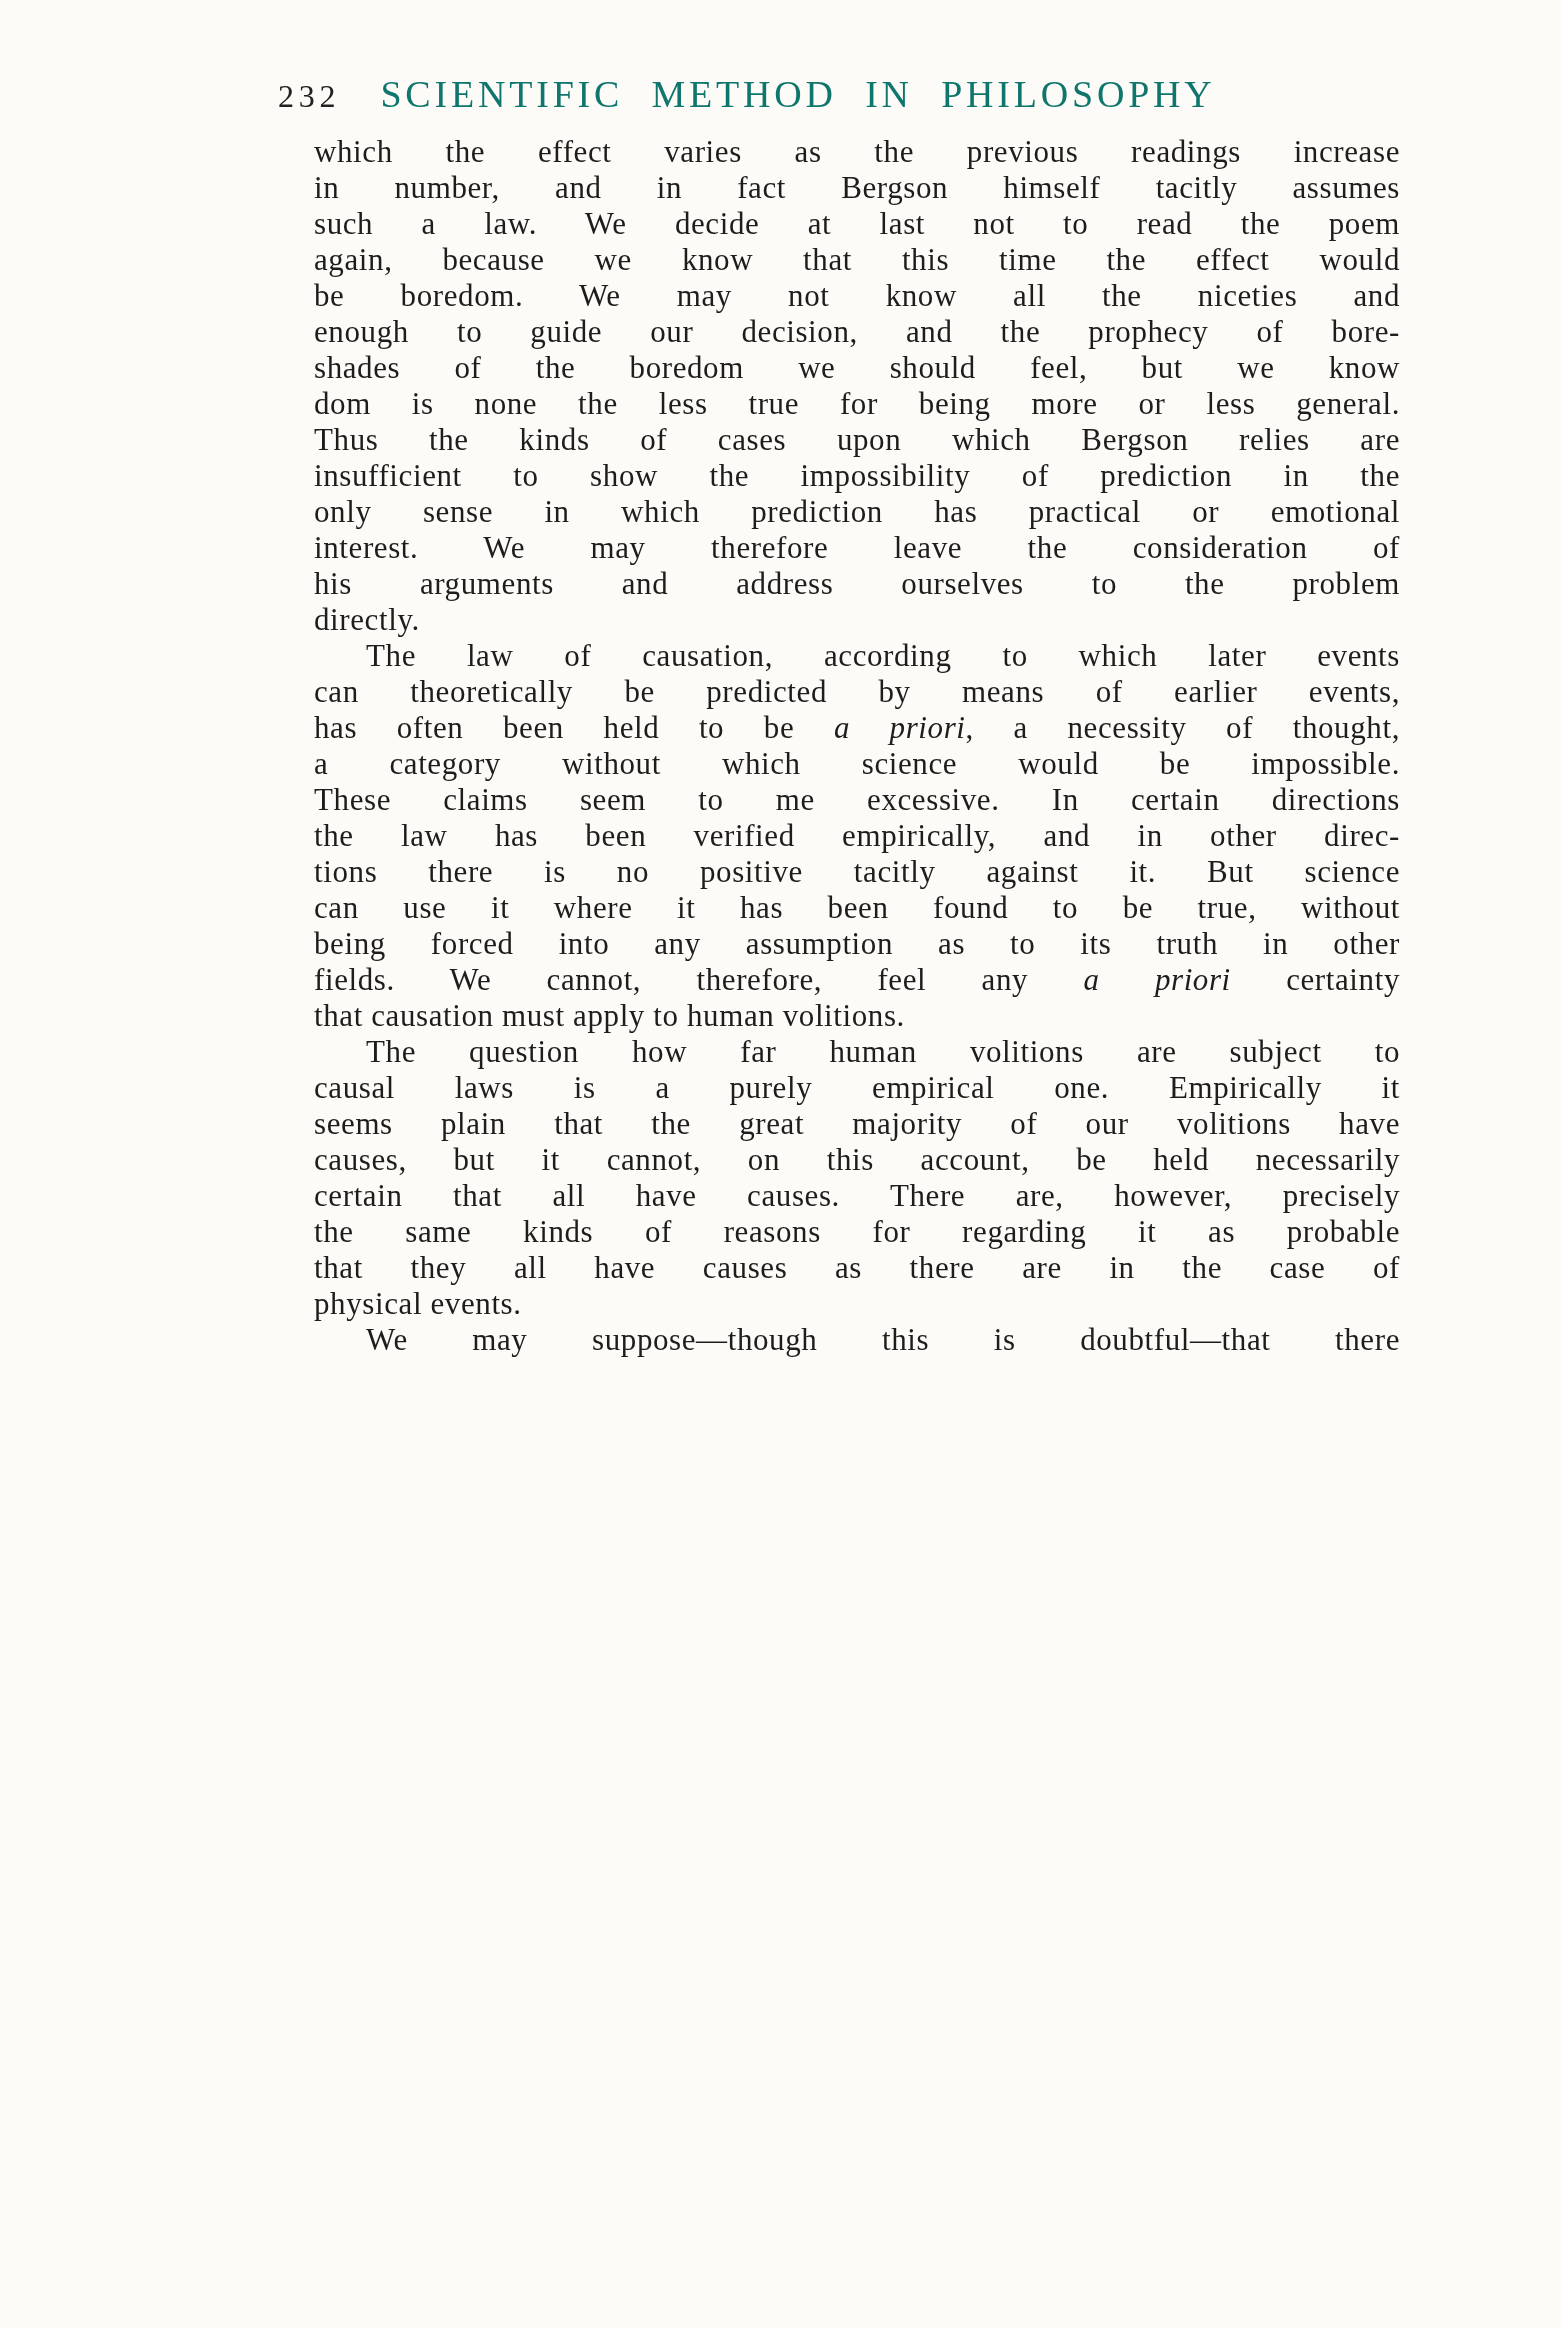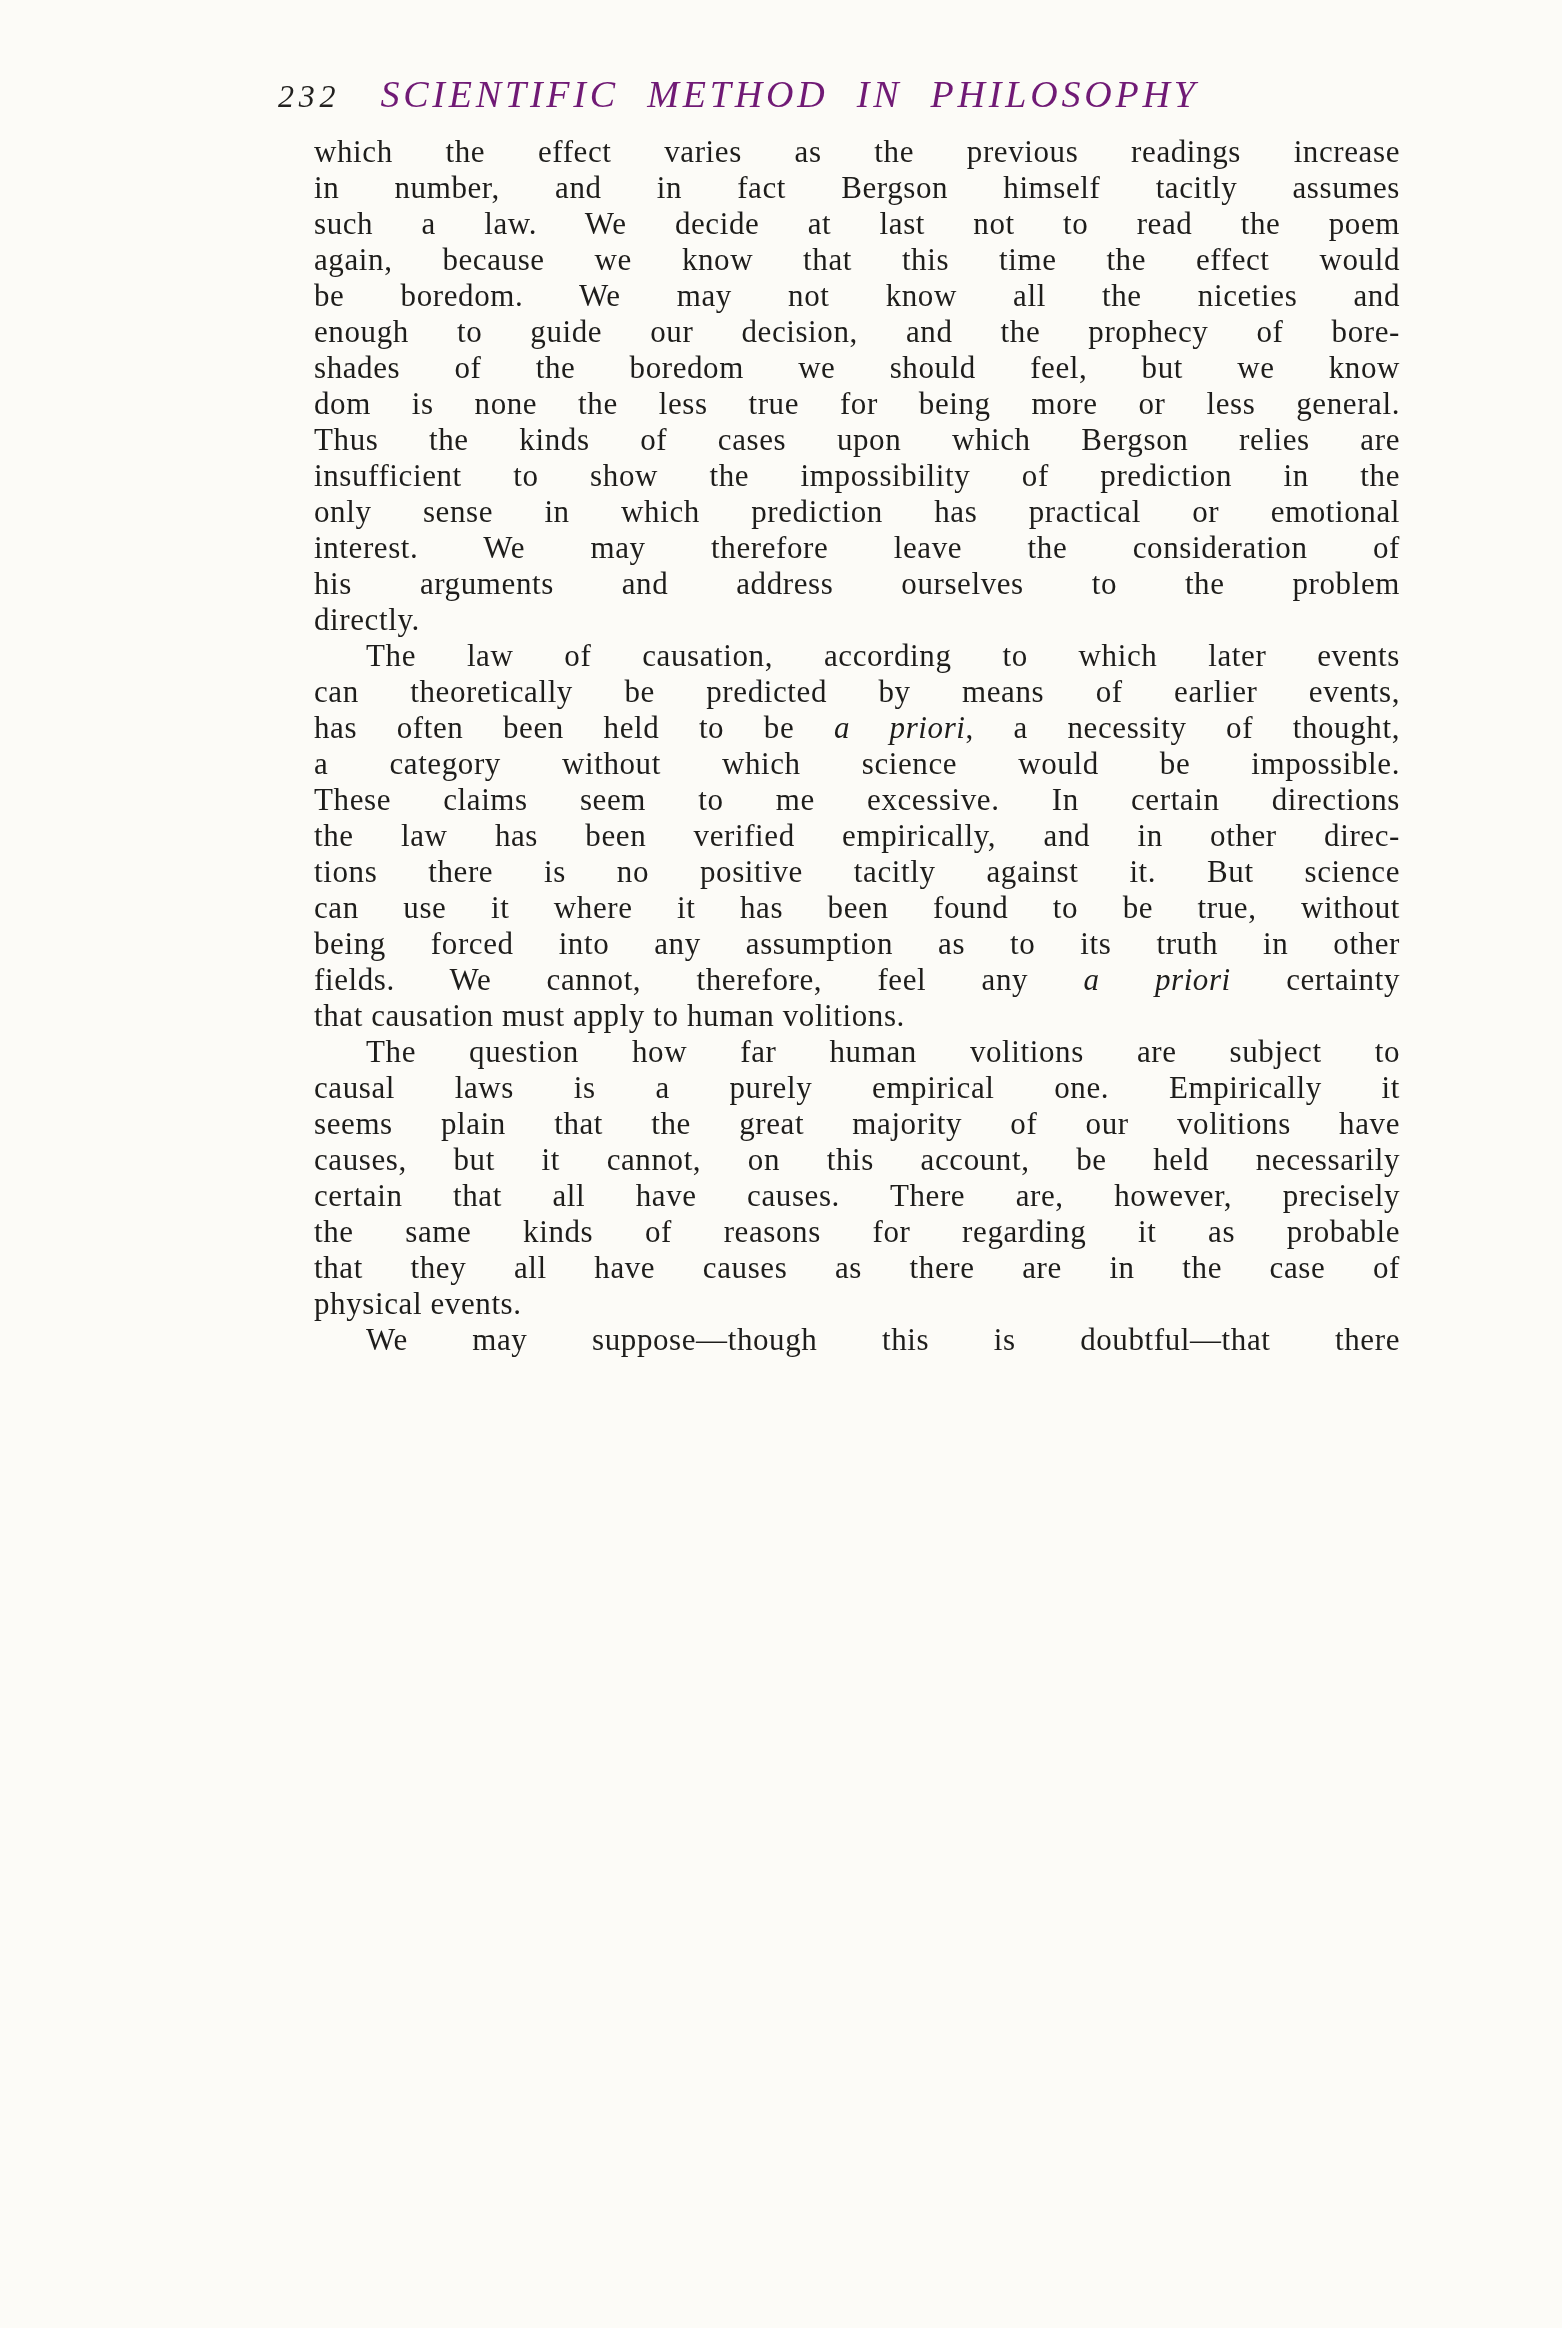--- a/index.html
+++ b/index.html
@@ -20,32 +20,31 @@
   }
   .page-header {
     position: absolute;
     left: 278px;
     top: 72px;
     width: 1132px;
     display: flex;
     align-items: baseline;
     gap: 40px;
     white-space: nowrap;
-    font-style: italic;
   }
   .page-num {
     font-size: 32px;
     letter-spacing: 4.8px;
     color: #22211f;
   }
   .running-title {
     font-size: 38px;
     letter-spacing: 3.8px;
     word-spacing: 15px;
-    color: #701a75;
+    color: #0f766e;
   }
   .text-block {
     position: absolute;
     left: 278px;
     top: 134px;
     width: 1122px;
   }
   .paragraph {
     margin: 0;
     padding: 0;

